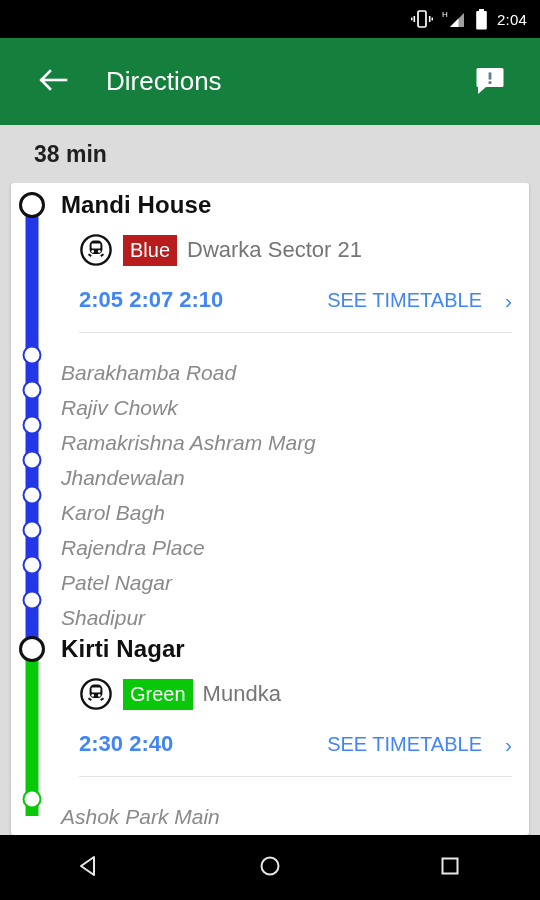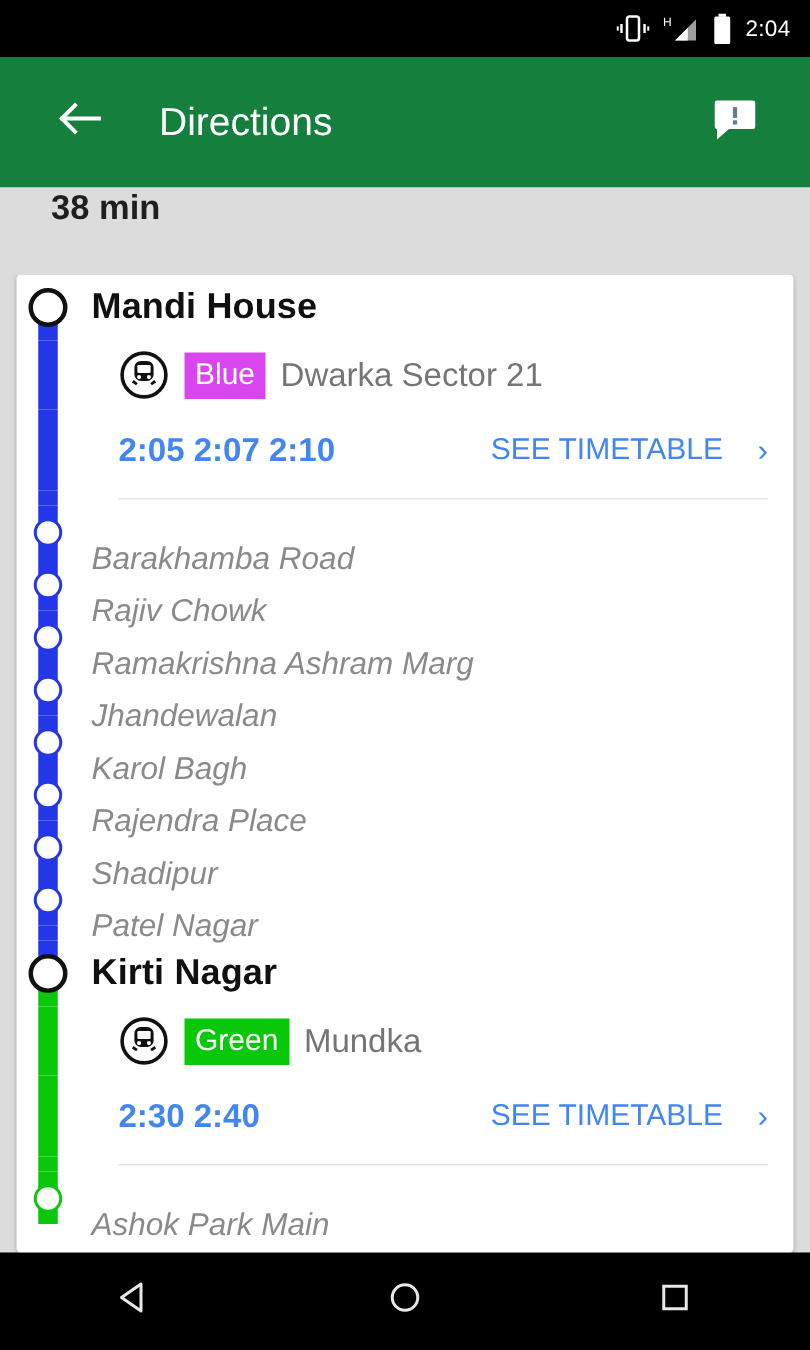--- a/index.html
+++ b/index.html
@@ -70,20 +70,21 @@
     cursor: pointer;
     flex: 0 0 auto;
     margin-right: 10px;
   }
 
   
   .duration-strip {
     height: 58px;
     background: #dcdcdc;
     display: flex;
+    align-items: center;
     padding-left: 34px;
     flex: 0 0 auto;
   }
   .duration-text {
     font-size: 23px;
     font-weight: bold;
     color: #1f1f1f;
   }
 
   
@@ -169,21 +170,21 @@
     gap: 10px;
   }
   .badge {
     display: inline-block;
     color: #ffffff;
     font-size: 20px;
     line-height: 1;
     padding: 5px 7px 6px 7px;
     white-space: nowrap;
   }
-  .badge.blue  { background: #d946ef; }
+  .badge.blue  { background: #b91c1c; }
   .badge.green { background: #09c709; }
   .destination {
     font-size: 22px;
     color: #757575;
     white-space: nowrap;
   }
 
   
   .times-row { min-height: 54px; }
   .times-row .body {
@@ -425,30 +426,30 @@
           <div class="body">
             <span class="stop-name">Rajendra Place</span>
           </div>
         </div>
         <div class="row stop-row">
           <div class="rail">
             <div class="bar blue"></div>
             <div class="dot minor blue"></div>
           </div>
           <div class="body">
+            <span class="stop-name">Patel Nagar</span>
+          </div>
+        </div>
+        <div class="row stop-row">
+          <div class="rail">
+            <div class="bar blue"></div>
+            <div class="dot minor blue"></div>
+          </div>
+          <div class="body">
             <span class="stop-name">Shadipur</span>
-          </div>
-        </div>
-        <div class="row stop-row">
-          <div class="rail">
-            <div class="bar blue"></div>
-            <div class="dot minor blue"></div>
-          </div>
-          <div class="body">
-            <span class="stop-name">Patel Nagar</span>
           </div>
         </div>
         <div class="row gap-row">
           <div class="rail">
             <div class="bar blue"></div>
           </div>
           <div class="body"></div>
         </div>
         <div class="row station-row">
           <div class="rail">

